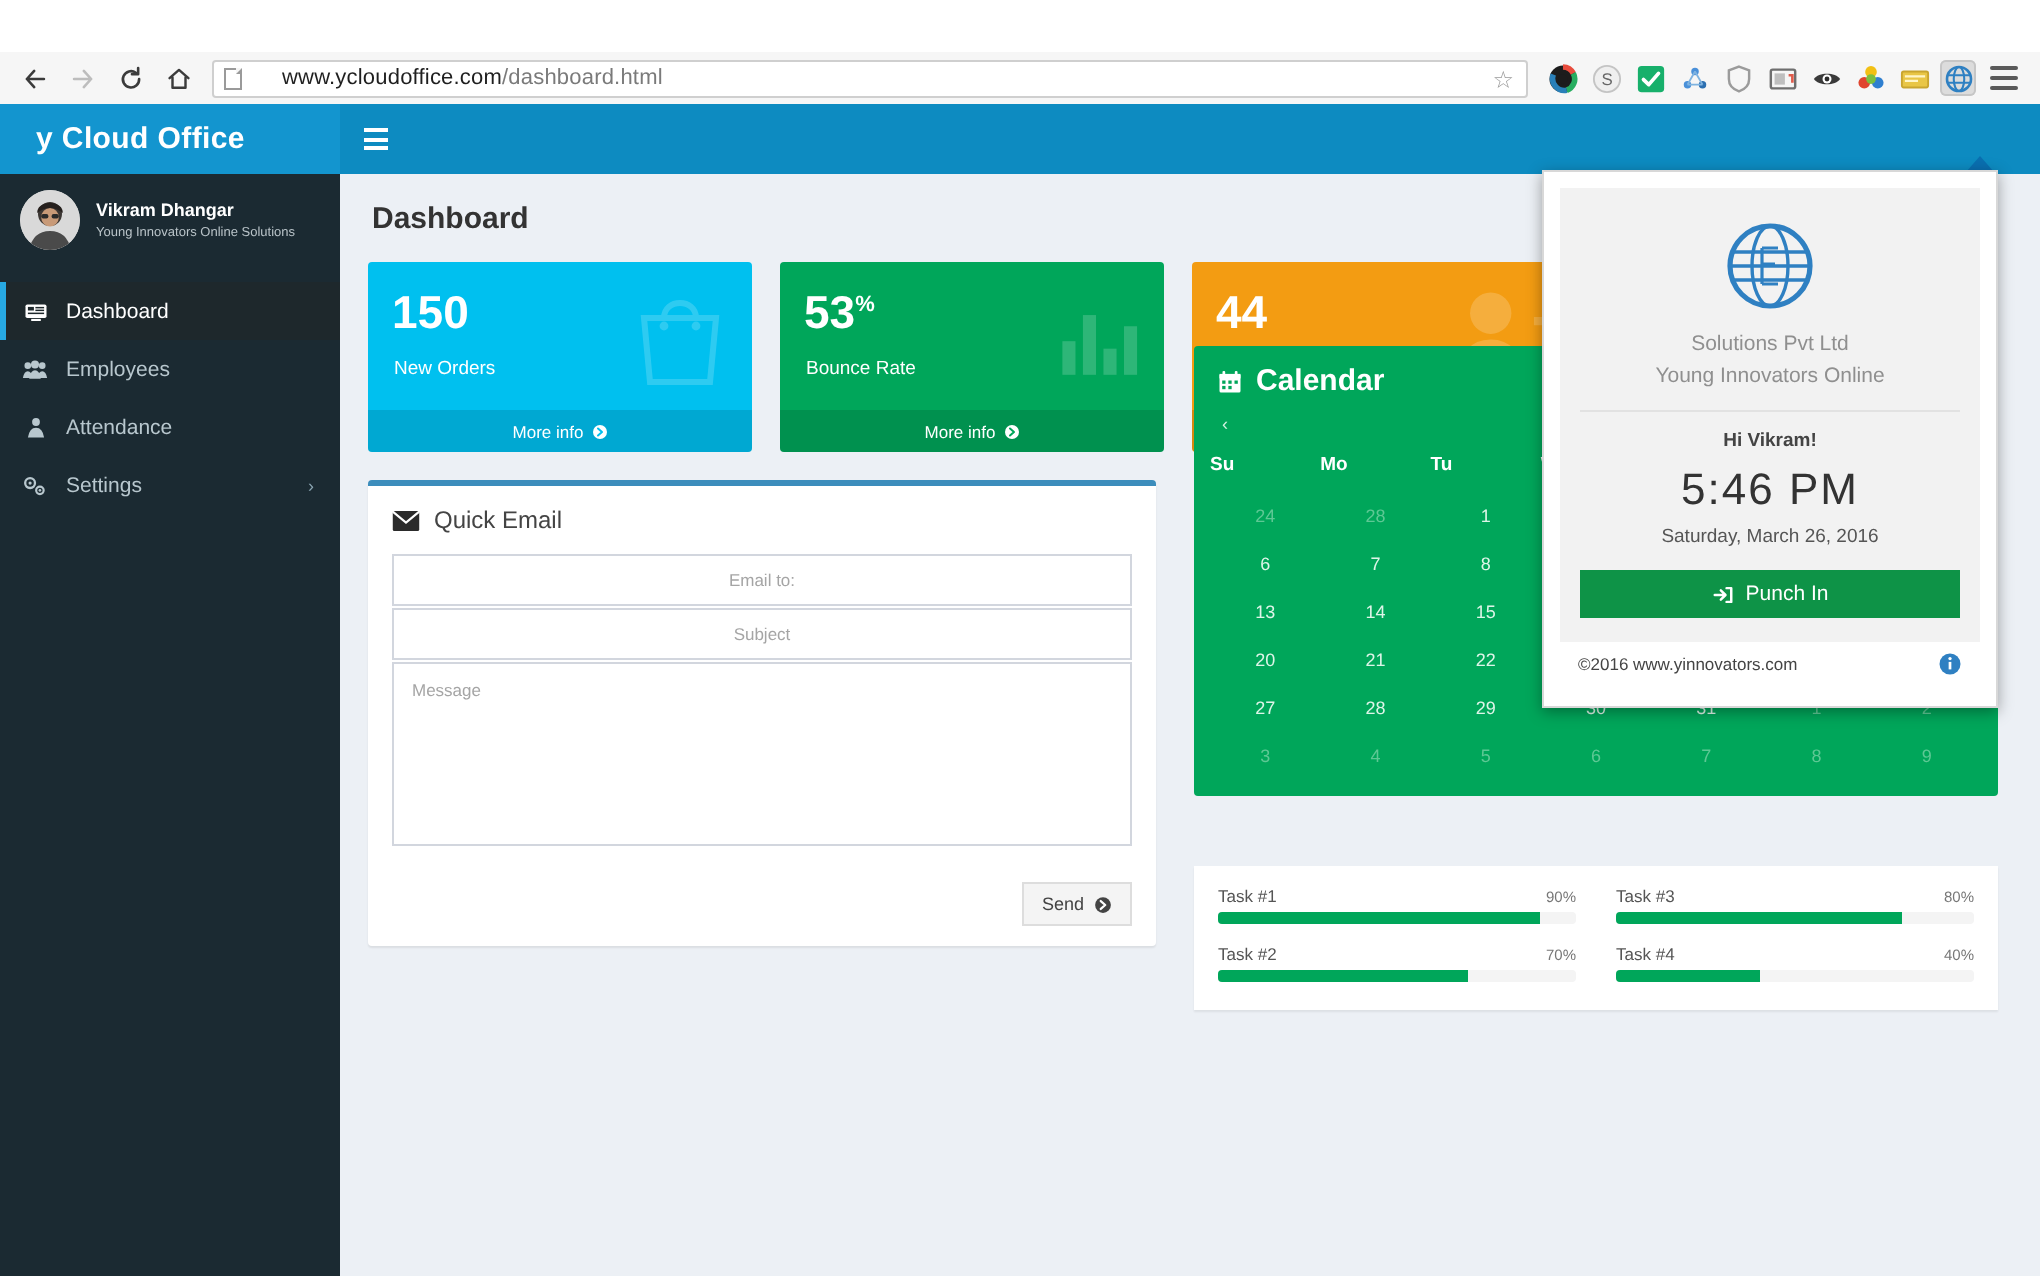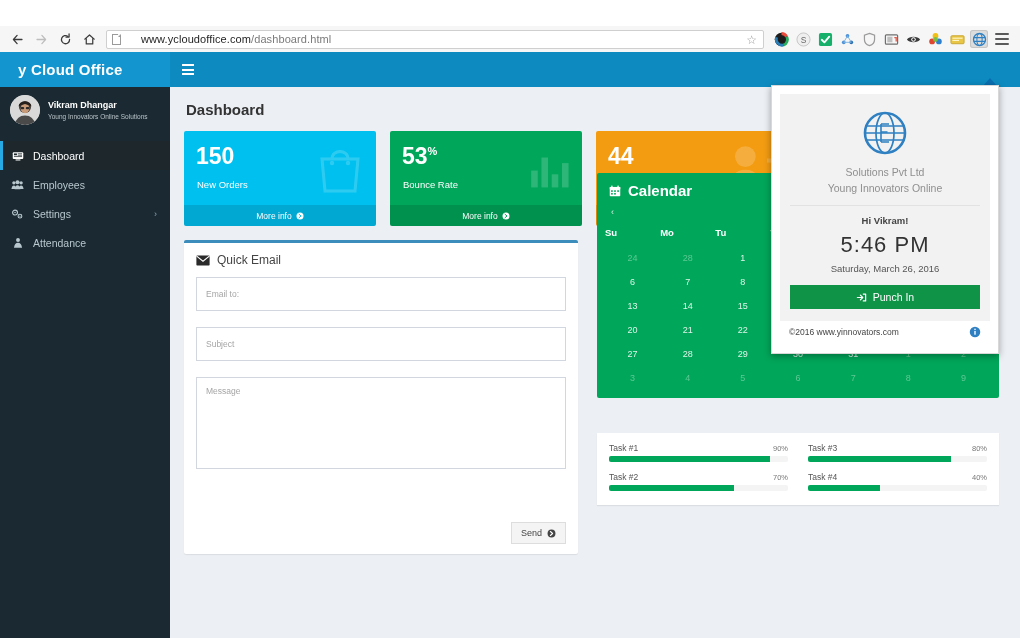--- a/index.html
+++ b/index.html
@@ -96,30 +96,30 @@
 
   
   .qe-card { width:394px; margin-top:14px; background:#fff; border-top:3px solid #3c8dbc; border-radius:2px;
              box-shadow:0 1px 1px rgba(0,0,0,.08); }
   .card-head { display:flex; align-items:center; gap:7px; padding:10px 12px 8px 12px; }
   .card-head .ch-ico svg { display:block; }
   .card-title { font-size:12px; color:#444; }
   .qe-body { padding:2px 12px 6px 12px; }
   .inp {
     width:100%; height:26px; border:1px solid #d2d6de; border-radius:0; background:#fff;
-    padding:16px 9px; font-size:8.5px; color:#555; font-family:"Liberation Sans", sans-serif;
-    margin-bottom:16px; outline:none;
+    padding:4px 9px; font-size:8.5px; color:#555; font-family:"Liberation Sans", sans-serif;
+    margin-bottom:1px; outline:none;text-align:center;
   }
   .inp::placeholder { color:#a5a5a5; }
   .ta { width:100%; height:92px; border:1px solid #d2d6de; padding:8px 9px; font-size:8.5px; color:#555;
         font-family:"Liberation Sans", sans-serif; resize:none; outline:none; }
   .ta::placeholder { color:#a5a5a5; }
   .qe-foot { padding:7px 12px 10px 12px; display:flex; justify-content:flex-end; }
   .btn-send { background:#f4f4f4; border:1px solid #ddd; color:#444; font-size:9px; padding:5px 9px;
-              display:flex; align-items:center; gap:5px; cursor:pointer; font-family:"Liberation Sans", sans-serif;margin-top:36px; }
+              display:flex; align-items:center; gap:5px; cursor:pointer; font-family:"Liberation Sans", sans-serif; }
   .btn-send svg { display:block; }
 
   
   .cal-card { position:absolute; left:597px; top:121px; width:402px; background:#00a65a; border-radius:2px; overflow:hidden; }
   .cal-head { display:flex; align-items:center; gap:7px; padding:9px 12px 6px 12px; color:#fff; }
   .cal-head .ci svg { display:block; }
   .cal-title { font-size:15px; font-weight:bold; }
   .cal-nav { display:flex; justify-content:space-between; padding:2px 14px 0 14px; color:#d6f3e4; font-size:9px; }
   .cal-nav span { cursor:pointer; }
   .cal-grid { display:grid; grid-template-columns:repeat(7,1fr); padding:4px 8px 8px 8px; }
@@ -330,39 +330,39 @@
                 <path d="M0.6 13.6 Q1.4 8.8 4 8.8 Q6.6 8.8 7.4 13.6 Z" fill="#b8c7ce"></path>
                 <path d="M10.6 13.6 Q11.4 8.8 14 8.8 Q16.6 8.8 17.4 13.6 Z" fill="#b8c7ce"></path>
                 <path d="M5 14 Q6 8.2 9 8.2 Q12 8.2 13 14 Z" fill="#b8c7ce"></path>
               </svg>
           </span>
           <span>Employees</span>
         </div>
 
         <div class="menu-item">
           <span class="mi-ico">
+            <svg width="12" height="12" viewBox="0 0 16 16">
+                <circle cx="8" cy="4" r="2.6" fill="#b8c7ce"></circle>
+                <path d="M2.6 14.4 Q3.6 7.8 8 7.8 Q12.4 7.8 13.4 14.4 Z" fill="#b8c7ce"></path>
+              </svg>
+          </span>
+          <span>Attendance</span>
+        </div>
+
+        <div class="menu-item">
+          <span class="mi-ico">
             <svg width="13" height="12" viewBox="0 0 18 16">
                 <circle cx="5.6" cy="6" r="3.4" fill="none" stroke="#b8c7ce" stroke-width="1.6"></circle>
                 <circle cx="5.6" cy="6" r="1.1" fill="#b8c7ce"></circle>
                 <circle cx="12.4" cy="11" r="2.6" fill="none" stroke="#b8c7ce" stroke-width="1.5"></circle>
                 <circle cx="12.4" cy="11" r="0.9" fill="#b8c7ce"></circle>
               </svg>
           </span>
           <span>Settings</span>
           <span class="chev">›</span>
-        </div>
-
-        <div class="menu-item">
-          <span class="mi-ico">
-            <svg width="12" height="12" viewBox="0 0 16 16">
-                <circle cx="8" cy="4" r="2.6" fill="#b8c7ce"></circle>
-                <path d="M2.6 14.4 Q3.6 7.8 8 7.8 Q12.4 7.8 13.4 14.4 Z" fill="#b8c7ce"></path>
-              </svg>
-          </span>
-          <span>Attendance</span>
         </div>
       </div>
     </div>
 
     <div class="content">
       <h1 class="page-title">Dashboard</h1>
 
       <div class="box-row">
 
         <div class="info-box" style="background:#00c0ef">

